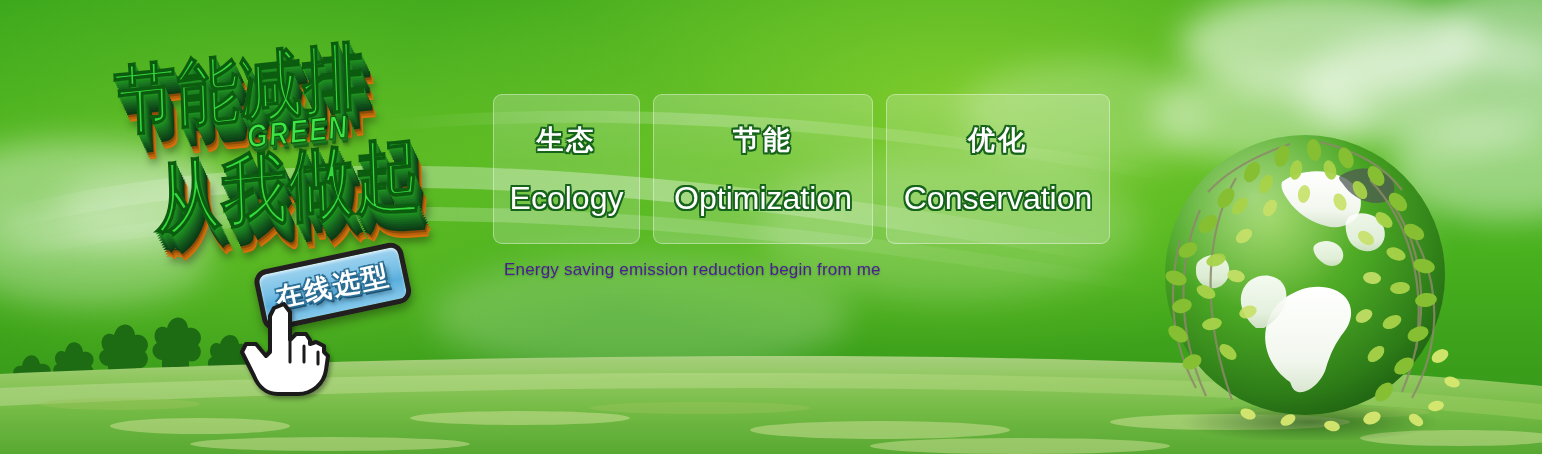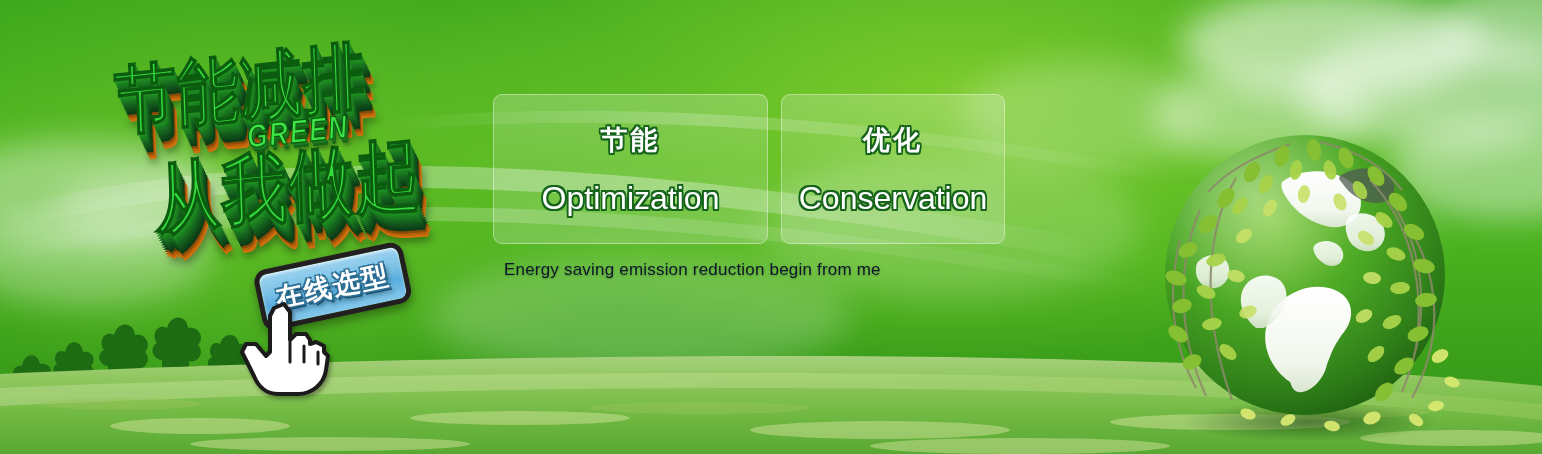--- a/index.html
+++ b/index.html
@@ -102,21 +102,21 @@
   .card{
     width:147px;height:150px;
     border-radius:9px;
     background:linear-gradient(180deg,rgba(255,255,255,.22) 0%,rgba(255,255,255,.13) 45%,rgba(255,255,255,.20) 100%);
     border:1px solid rgba(255,255,255,.38);
     box-sizing:border-box;
     display:flex;flex-direction:column;
     align-items:center;justify-content:center;
     gap:22px;
   }
-  .card.wide{width:275px;}
+  .card.wide{width:220px;}
   .card.wide2{width:224px;}
   .card-cn{
     font-size:27px;color:#ffffff;font-weight:bold;letter-spacing:3px;
     text-shadow:
       -1.6px -1.6px 0 #16641b, 1.6px -1.6px 0 #16641b,
       -1.6px 1.6px 0 #16641b, 1.6px 1.6px 0 #16641b,
       0 -1.8px 0 #16641b, 0 1.8px 0 #16641b,
       -1.8px 0 0 #16641b, 1.8px 0 0 #16641b;
   }
   .card-en{
@@ -124,21 +124,21 @@
     text-shadow:
       -1.6px -1.6px 0 #16641b, 1.6px -1.6px 0 #16641b,
       -1.6px 1.6px 0 #16641b, 1.6px 1.6px 0 #16641b,
       0 -1.8px 0 #16641b, 0 1.8px 0 #16641b,
       -1.8px 0 0 #16641b, 1.8px 0 0 #16641b;
   }
 
   
   .subtitle{
     position:absolute;left:504px;top:260px;
-    font-size:17px;color:#0f172a;letter-spacing:.2px;
+    font-size:17px;color:#4c1d95;letter-spacing:.2px;
     text-shadow:0 1px 2px rgba(20,70,20,.35);
   }
 
   
   .btn-wrap{
     position:absolute;left:252px;top:272px;
     transform:rotate(-12deg);
     transform-origin:left top;
   }
   .btn{
@@ -374,20 +374,24 @@
     </svg>
   </div>
 
   <div class="title3d">
     <div class="t-line t-line1">节能减排</div>
     <div class="t-line t-green">GREEN</div>
     <div class="t-line t-line2">从我做起</div>
   </div>
 
   <div class="cards">
+    <div class="card">
+      <div class="card-cn">生态</div>
+      <div class="card-en">Ecology</div>
+    </div>
     <div class="card wide">
       <div class="card-cn">节能</div>
       <div class="card-en">Optimization</div>
     </div>
     <div class="card wide2">
       <div class="card-cn">优化</div>
       <div class="card-en">Conservation</div>
     </div>
   </div>
 

